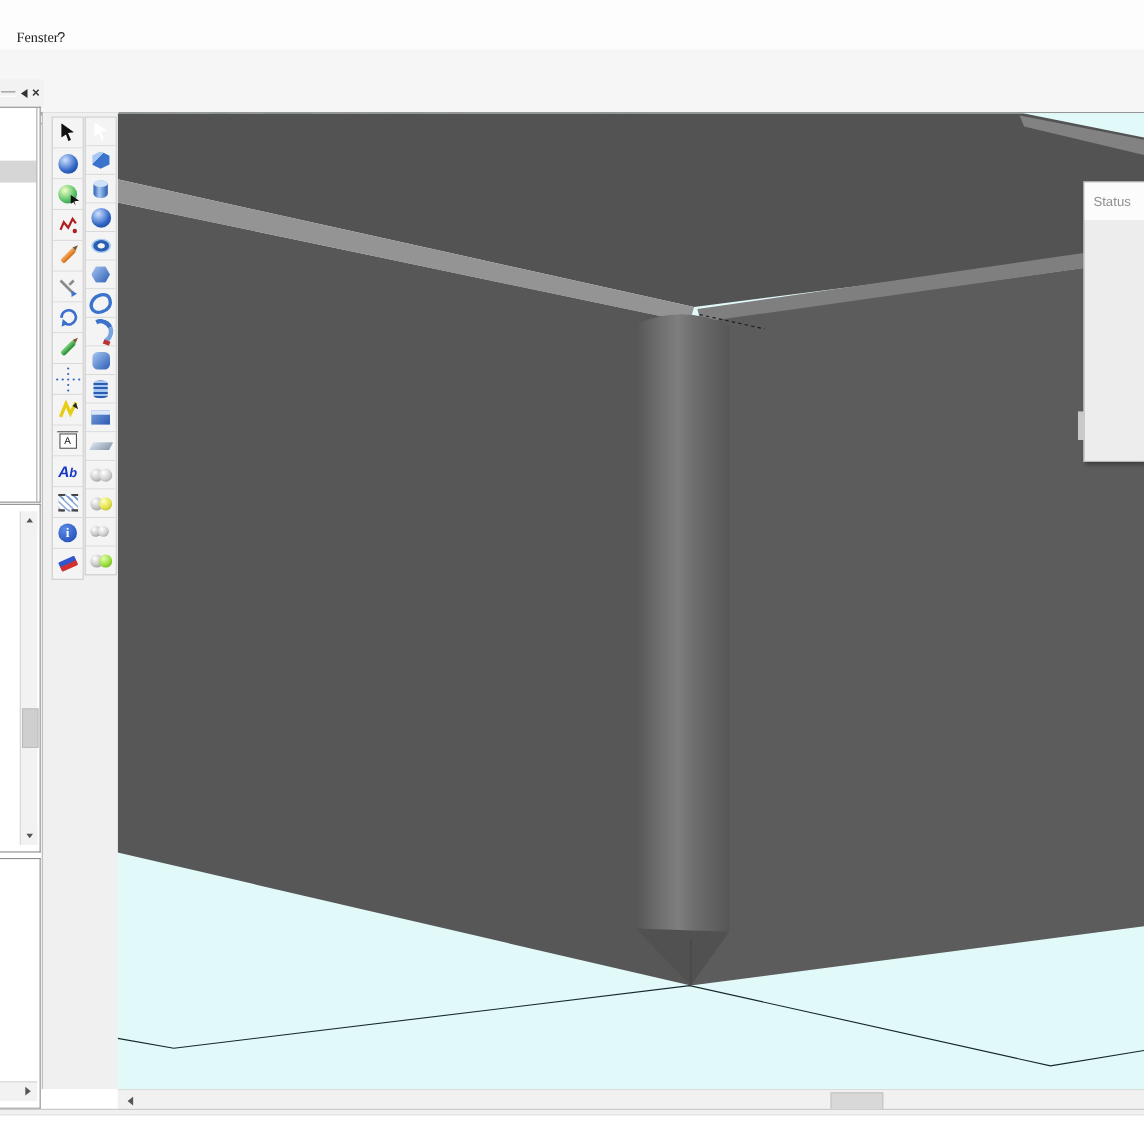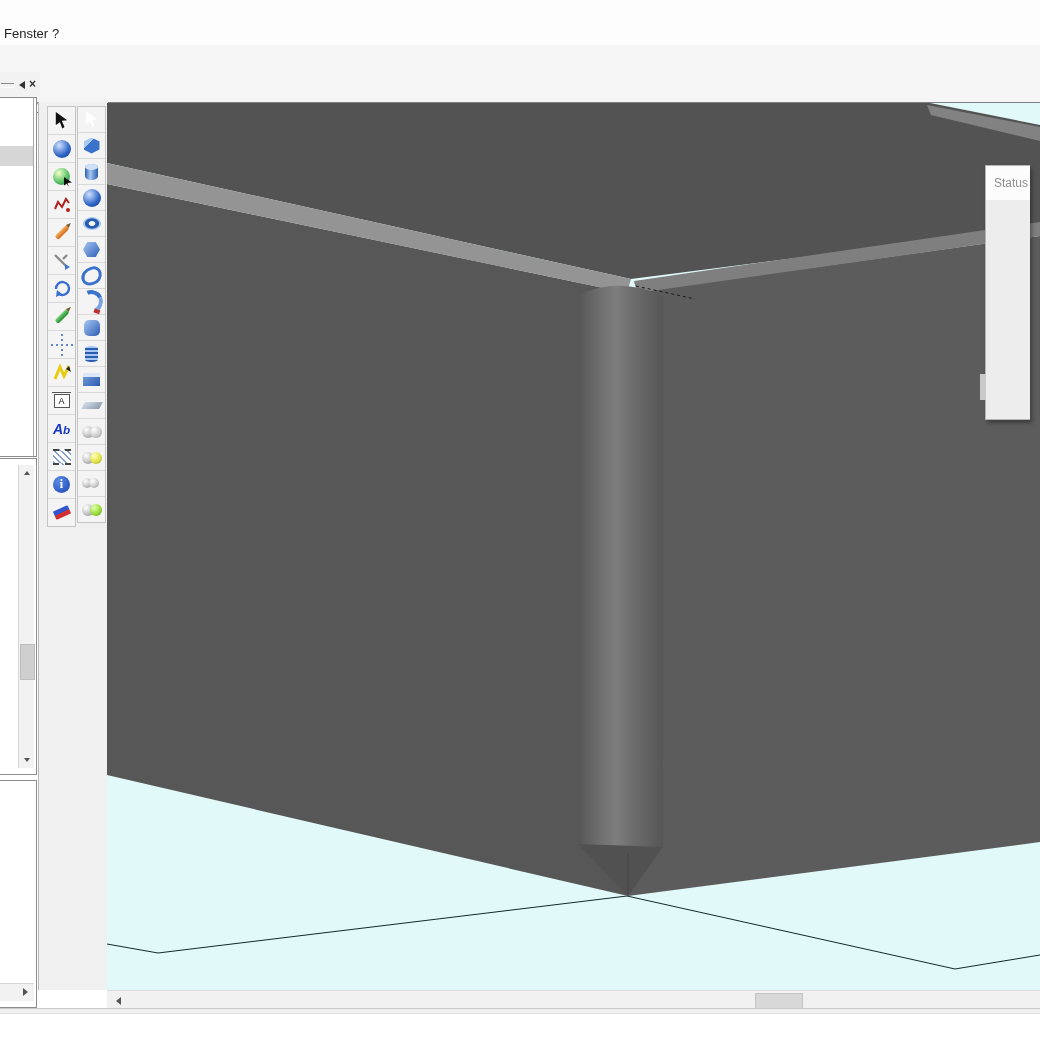--- a/index.html
+++ b/index.html
@@ -142,21 +142,21 @@
   .vp-bg{fill:var(--c-bg,#e2f9f9);}
   .vp-top{fill:var(--c-top,#535353);}
   .vp-left{fill:var(--c-left,#575757);}
   .vp-right{fill:var(--c-right,#5c5c5c);}
   .vp-bevel{fill:var(--c-bevel,#949494);}
   .vp-bevel-r{fill:#7f7f7f;}
   .vp-bevel-tr{fill:#828282;}
   .vp-line{stroke:var(--c-line,#14282a);stroke-width:1;fill:none;}
 
   
-  .status-panel{left:985px;top:165px;width:45px;height:255px;background:#ededed;
+  .status-panel{left:985px;top:165px;width:55px;height:255px;background:#ededed;
                 border:1px solid #b5b5b5;border-right:none;box-sizing:border-box;
                 box-shadow:2px 3px 4px rgba(0,0,0,.35);}
   .status-panel .hd{height:34px;background:#fcfcfc;display:flex;align-items:center;padding-left:8px;
                     color:#8f8f8f;font-size:12px;}
   .panel-tab{position:absolute;left:-6px;top:208px;width:6px;height:26px;background:#c9c9c9;}
 
   
   .hscroll{left:107px;top:990px;width:933px;height:20px;background:#f1f1f1;border-top:1px solid #dcdcdc;}
   .hscroll .arr{position:absolute;left:3px;top:2px;width:17px;height:16px;display:flex;
                 align-items:center;justify-content:center;}
@@ -165,21 +165,21 @@
            border-top:1px solid #c8c8c8;border-bottom:1px solid #e2e2e2;}
   .statusbar{left:0;top:1012px;width:1040px;height:28px;background:#f0f0f0;display:flex;
              align-items:center;padding-left:4px;box-sizing:border-box;font-size:13px;color:#111;}
 </style>
 </head>
 <body>
 
 <div class="app">
 
   <div class="abs menubar">
-    <span class="menu-item" style="left:0;">Fenster</span>
+    <span class="menu-item" style="left:11px;font-family:Liberation Serif, serif;">Fenster</span>
     <span class="menu-item" style="left:48px;">?</span>
   </div>
 
   <div class="abs toolbar t1">
     <div class="abs grip" style="left:1px;top:48px;"></div>
     <div class="abs caret-down" style="left:14px;top:55px;"></div>
     <input class="tb-input" style="left: 25px; top: 47px; width: 112px;" value="VOLLLINIE_BREIT">
     <svg class="abs" style="left:142px;top:45px;" width="25" height="23">
       <path d="M2 8 l4 -3 h8 l2 2 v11 h-14 z" fill="#f2b04a" stroke="#b07820"></path>
       <path d="M10 10 l6 -3 7 3 -6 3 z" fill="#3f74d0" stroke="#23479a"></path>

